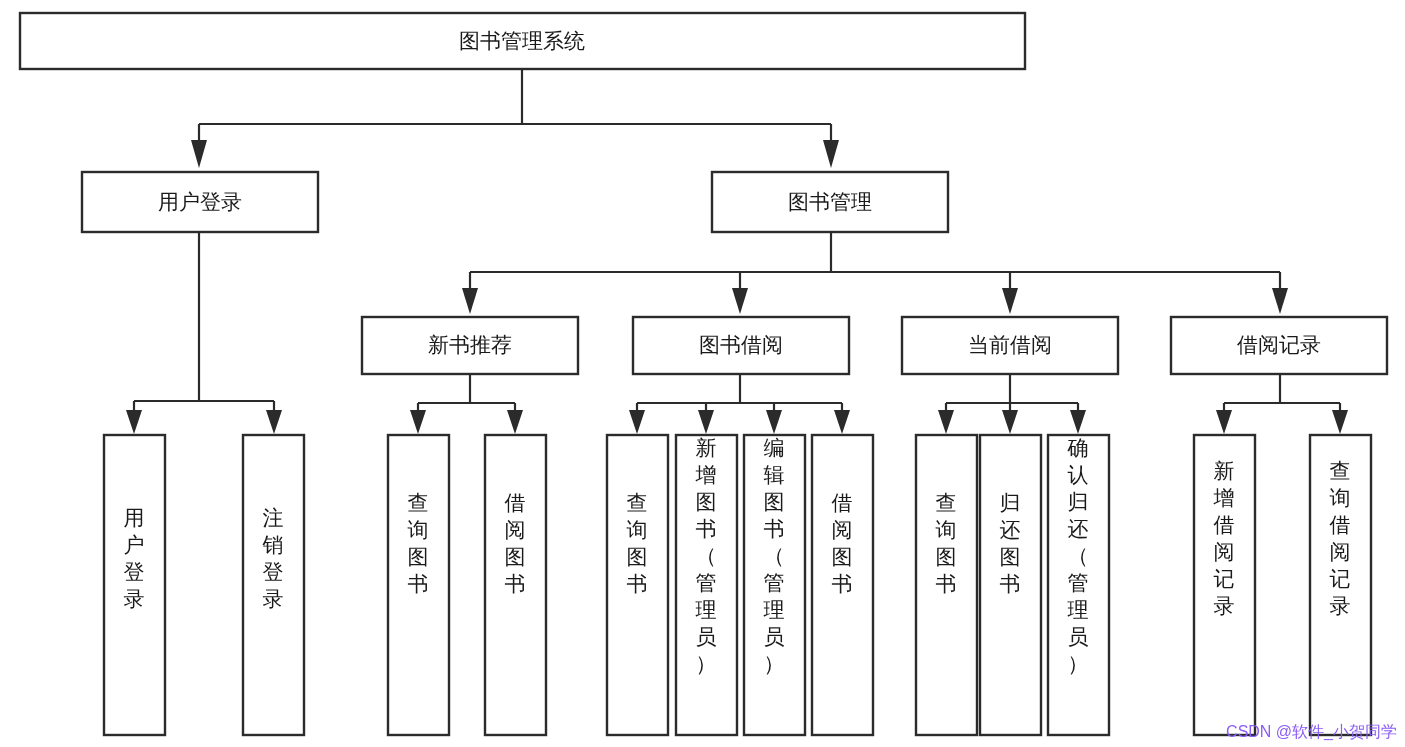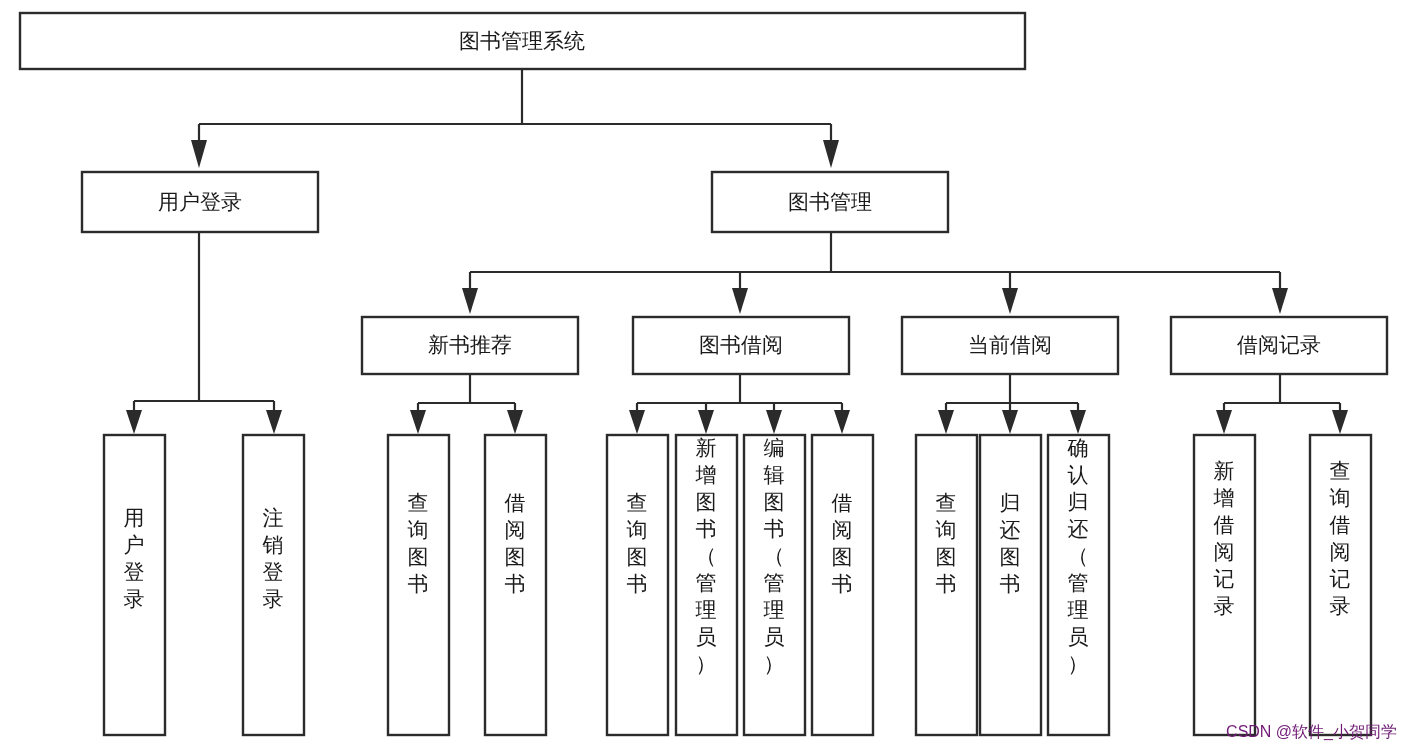--- a/index.html
+++ b/index.html
@@ -57,21 +57,21 @@
     fill: #1a1a1a;
     font-size: 21px;
     text-anchor: middle;
   }
   .watermark-text {
     position: absolute;
     right: 8px;
     bottom: 4px;
     font-family: "Liberation Sans", "DejaVu Sans", sans-serif;
     font-size: 16px;
-    color: #701a75;
+    color: #8b5cf6;
     white-space: nowrap;
     user-select: none;
   }
 </style>
 </head>
 <body>
 
 <div id="diagram-root">
 
   <svg class="diagram-canvas" viewBox="0 0 1405 747" xmlns="http://www.w3.org/2000/svg">

